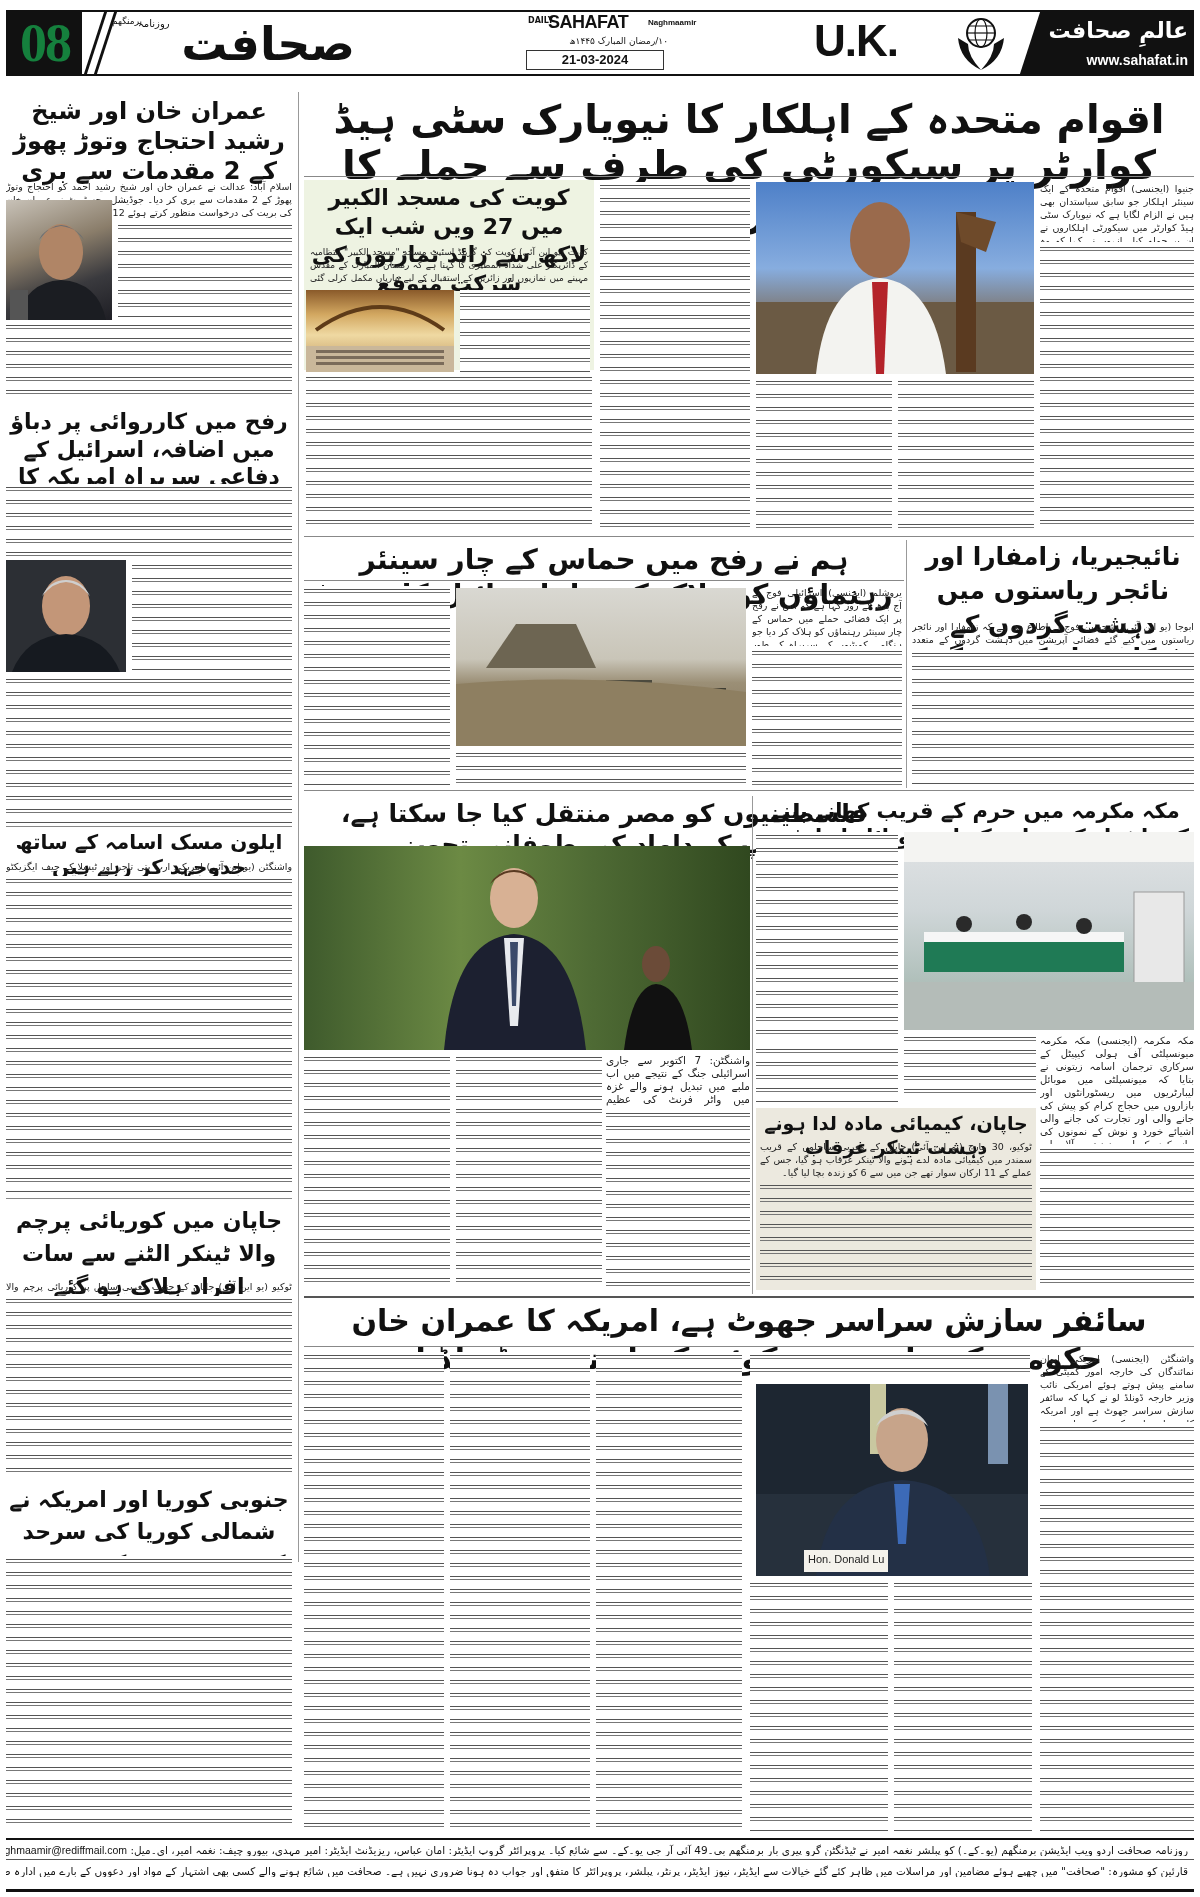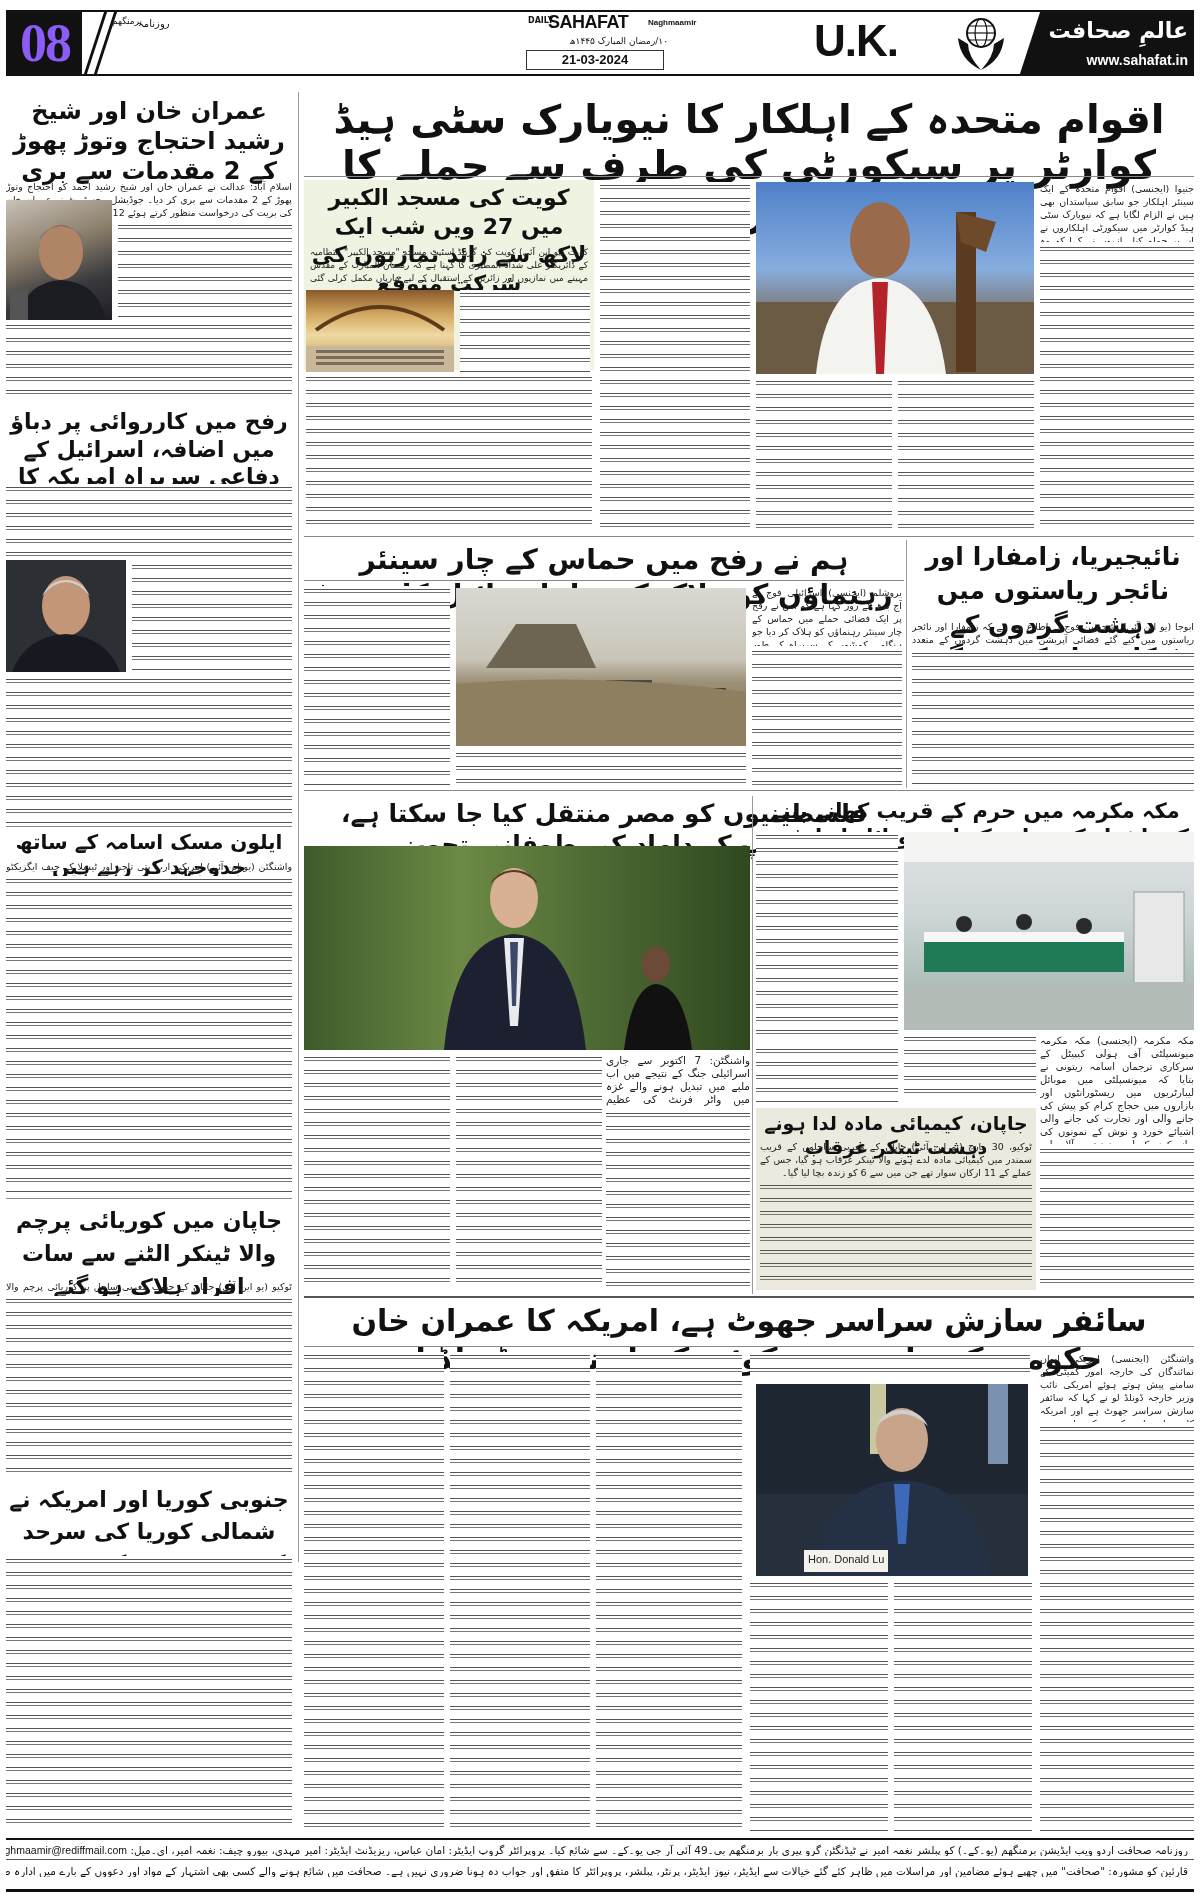--- a/index.html
+++ b/index.html
@@ -3,21 +3,21 @@
 <meta charset="utf-8">
 <style>
   *{box-sizing:border-box;margin:0;padding:0}
   html,body{width:1200px;height:1897px;background:#fff;overflow:hidden}
   body{font-family:"DejaVu Sans",sans-serif;color:#111;position:relative}
   .abs{position:absolute}
   .urdu{direction:rtl;font-family:"DejaVu Sans",sans-serif}
 
   
   #masthead{left:6px;top:10px;width:1188px;height:66px;border:2px solid #111;background:#fff}
-  #pageno{left:0;top:0;width:74px;height:62px;background:#111;color:#8b5cf6;font-family:"Liberation Serif",serif;font-weight:bold;font-size:54px;line-height:62px;text-align:center;letter-spacing:-2px}
+  #pageno{left:0;top:0;width:74px;height:62px;background:#111;color:#15803d;font-family:"Liberation Serif",serif;font-weight:bold;font-size:54px;line-height:62px;text-align:center;letter-spacing:-2px}
   .slash{width:10px;height:66px;border-left:3px solid #111;transform:skewX(-18deg)}
   #logo-ur{left:160px;top:4px;width:200px;height:56px;font-size:46px;font-weight:bold;line-height:56px;text-align:center}
   #logo-sub{left:130px;top:6px;font-size:10px}
   #daily{left:520px;top:4px;font-size:8px;font-weight:bold}
   #sahafat{left:540px;top:0px;font-family:"Liberation Sans",sans-serif;font-weight:bold;font-size:18px;letter-spacing:-.5px}
   #birm{left:640px;top:6px;font-size:8px;font-weight:bold;font-family:"Liberation Sans",sans-serif}
   #hijri{left:520px;top:24px;width:140px;font-size:9px;text-align:right}
   #gdate{left:518px;top:38px;width:138px;height:20px;border:1px solid #333;font-family:"Liberation Sans",sans-serif;font-weight:bold;font-size:13px;text-align:center;line-height:18px}
   #uk{left:806px;top:4px;font-family:Liberation Sans, sans-serif;font-weight:bold;font-size:44px;letter-spacing:-1px}
   #globe{left:946px;top:4px;width:54px;height:56px}
@@ -40,20 +40,21 @@
 </style>
 </head>
 <body>
 
 <div id="masthead" class="abs">
   <div id="pageno" class="abs">08</div>
   <div class="abs slash" style="left:86px;top:-2px"></div>
   <div class="abs slash" style="left:96px;top:-2px"></div>
   <div id="logo-sub" class="abs urdu">روزنامہ</div>
   <div class="abs urdu" style="left:104px;top:4px;font-size:9px">برمنگھم</div>
+  <div id="logo-ur" class="abs urdu">صحافت</div>
 
   <div id="daily" class="abs">DAILY</div>
   <div id="sahafat" class="abs">SAHAFAT</div>
   <div id="birm" class="abs">Naghmaamir</div>
   <div id="hijri" class="abs urdu">۱۰/رمضان المبارک ۱۴۴۵ھ</div>
   <div id="gdate" class="abs">21-03-2024</div>
 
   <div id="uk" class="abs">U.K.</div>
 
   <svg id="globe" class="abs" viewBox="0 0 54 56">

